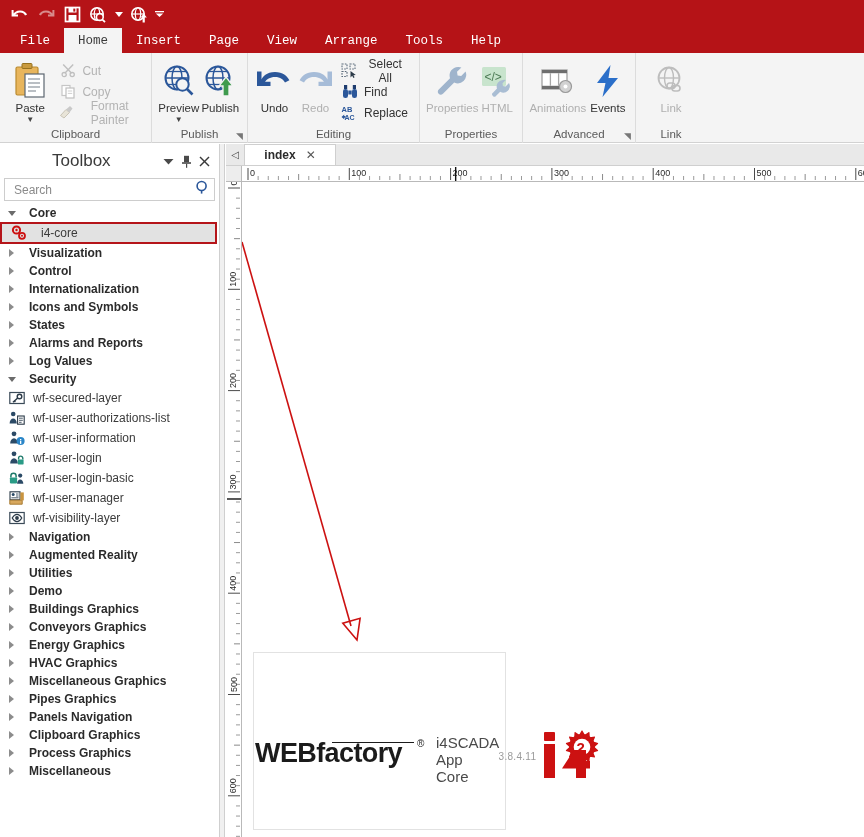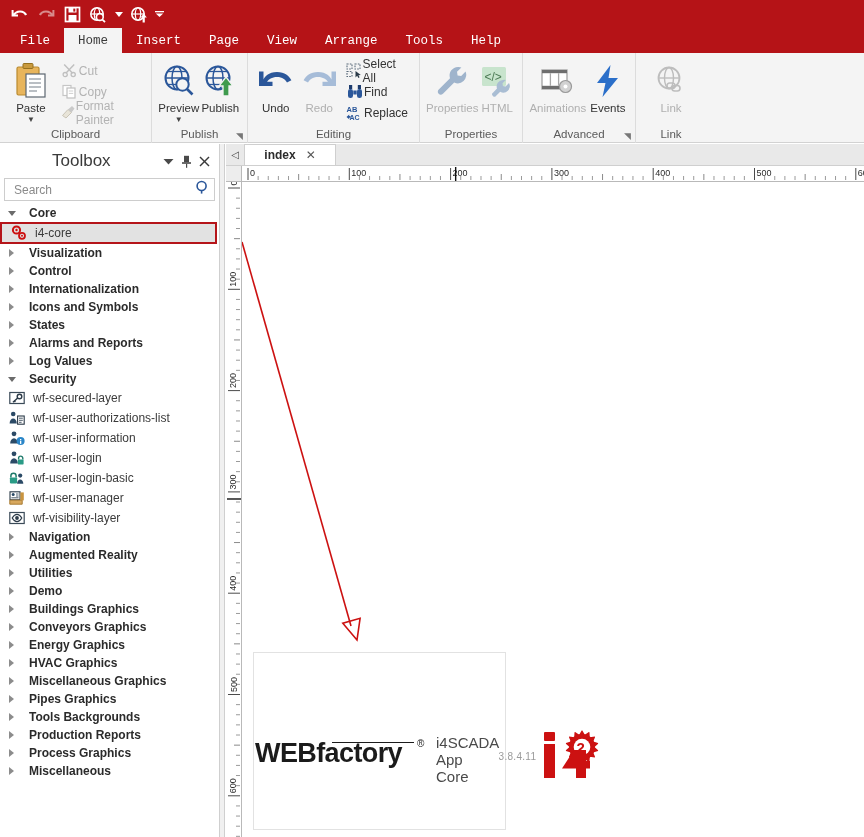--- a/index.html
+++ b/index.html
@@ -73,22 +73,22 @@
     padding-top: 3px; cursor: pointer;
   }
   .bigbtn.dis { cursor: default; }
   .bigbtn .ico { height: 42px; display: flex; align-items: center; justify-content: center; }
   .bigbtn .lbl { font-size: 11.5px; color: #333; text-align: center; line-height: 1.15; }
   .bigbtn.dis .lbl { color: #b0b0b0; }
   .bigbtn .caret { font-size: 8px; color: #444; line-height: 7px; margin-top: 1px; }
 
   .smallcol { display: flex; flex-direction: column; justify-content: flex-start; padding-top: 3px; }
   .smallbtn {
-    height: 21px; display: flex; align-items: center; 
-    padding: 0 5px; font-size: 12px; color: #333; cursor: pointer;
+    height: 21px; display: flex; align-items: center; gap: 5px;
+    padding: 0 5px; font-size: 12px; color: #333; cursor: pointer; text-align: center;
   }
   .smallbtn .sico { width: 18px; height: 17px; display: flex; align-items: center; justify-content: center; }
   .smallbtn.dis { color: #b3b3b3; cursor: default; }
 
   
   .toolbox {
     position: absolute; left: 0; top: 144px; width: 220px; height: 693px;
     background: #ffffff; border-right: 1px solid #cfcfcf;
     display: flex; flex-direction: column;
   }
@@ -519,21 +519,21 @@
         </div>
         <div class="item highlight">
           <span class="iico">
             <svg width="16" height="16" viewBox="0 0 16 16">
               <circle cx="5.5" cy="5" r="3.6" fill="none" stroke="#cc1111" stroke-width="2"></circle>
               <circle cx="5.5" cy="5" r="1.2" fill="#cc1111"></circle>
               <circle cx="11" cy="10.8" r="3" fill="none" stroke="#cc1111" stroke-width="1.8"></circle>
               <circle cx="11" cy="10.8" r="1" fill="#cc1111"></circle>
             </svg>
           </span>
-          <span style="">i4-core</span>
+          <span style="margin-left: 6px;">i4-core</span>
         </div>
         <div class="cat">
           <span class="arrow-c"></span>
           <span>Visualization</span>
         </div>
         <div class="cat">
           <span class="arrow-c"></span>
           <span>Control</span>
         </div>
         <div class="cat">
@@ -677,25 +677,25 @@
         <div class="cat">
           <span class="arrow-c"></span>
           <span>Miscellaneous Graphics</span>
         </div>
         <div class="cat">
           <span class="arrow-c"></span>
           <span>Pipes Graphics</span>
         </div>
         <div class="cat">
           <span class="arrow-c"></span>
-          <span>Tools Backgrounds</span>
-        </div>
-        <div class="cat">
-          <span class="arrow-c"></span>
-          <span>Production Reports</span>
+          <span>Panels Navigation</span>
+        </div>
+        <div class="cat">
+          <span class="arrow-c"></span>
+          <span>Clipboard Graphics</span>
         </div>
         <div class="cat">
           <span class="arrow-c"></span>
           <span>Process Graphics</span>
         </div>
         <div class="cat">
           <span class="arrow-c"></span>
           <span>Miscellaneous</span>
         </div>
       </div>

